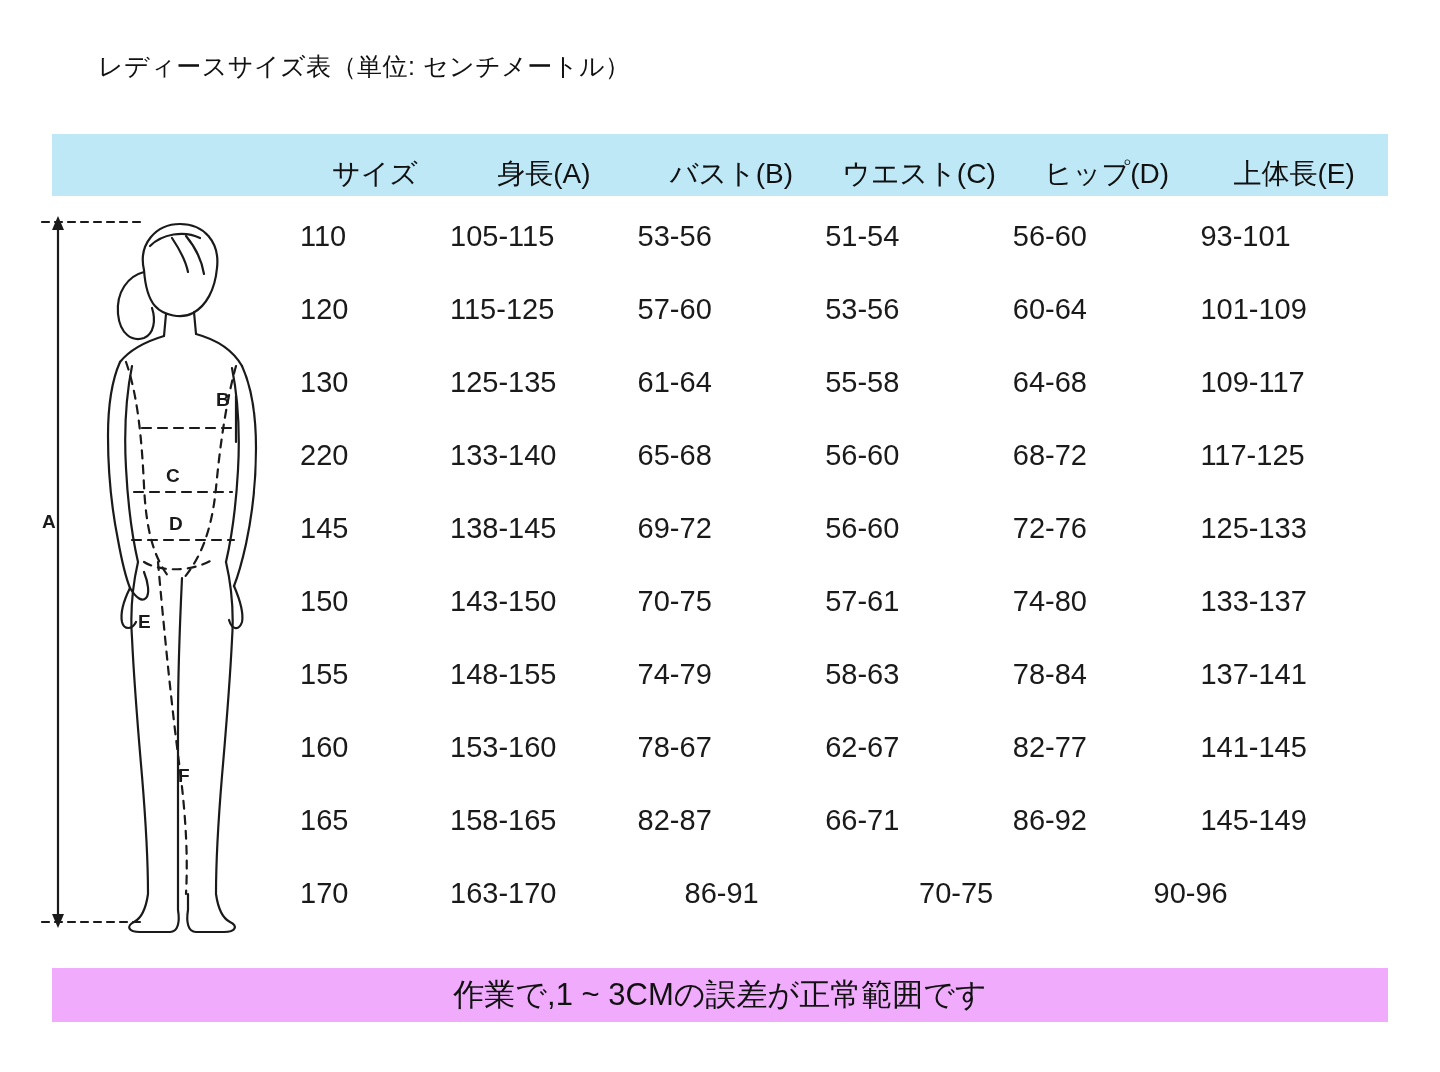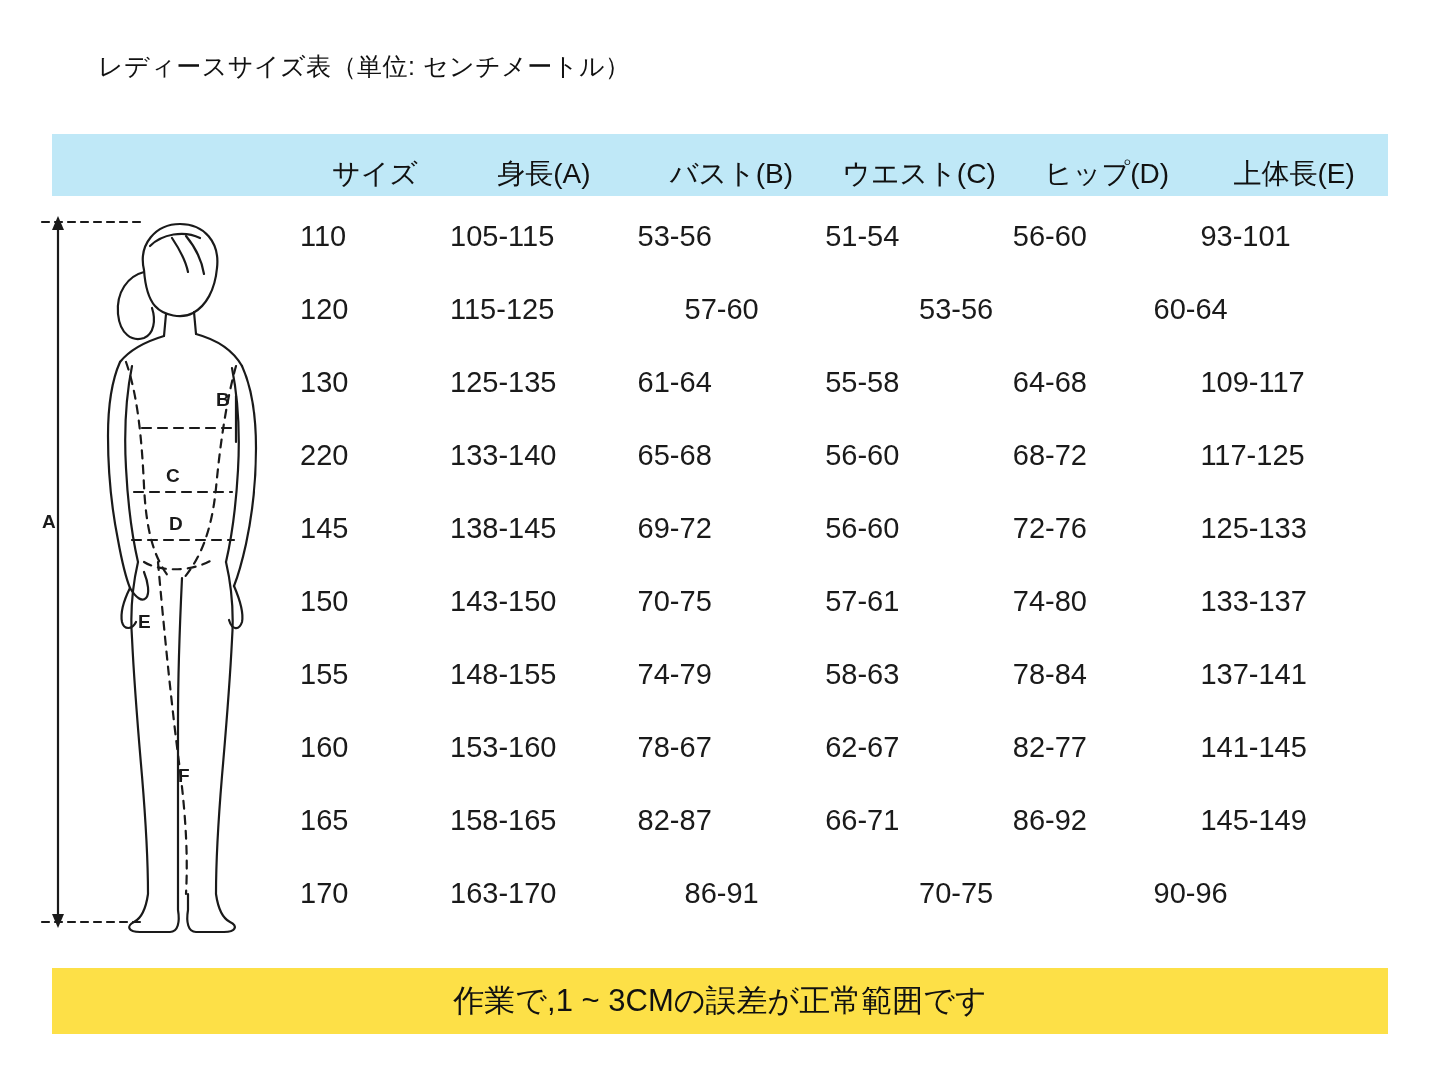--- a/index.html
+++ b/index.html
@@ -85,22 +85,22 @@
     white-space: nowrap;
   }
   .cell.size-col { flex: 0 0 150px; }
 
   
   .footer-band {
     position: absolute;
     left: 52px;
     top: 968px;
     width: 1336px;
-    height: 66px;
-    background: #fde047;
+    height: 54px;
+    background: #f0abfc;
     display: flex;
     align-items: center;
     justify-content: center;
   }
   .footer-text {
     font-size: 31px;
     color: #111;
     white-space: nowrap;
   }
 
@@ -143,20 +143,21 @@
       <div class="cell">93-101</div>
     </div>
 
     <div class="row">
       <div class="row-spacer"></div>
       <div class="cell size-col">120</div>
       <div class="cell">115-125</div>
       <div class="cell">57-60</div>
       <div class="cell">53-56</div>
       <div class="cell">60-64</div>
+      <div class="cell">101-109</div>
     </div>
 
     <div class="row">
       <div class="row-spacer"></div>
       <div class="cell size-col">130</div>
       <div class="cell">125-135</div>
       <div class="cell">61-64</div>
       <div class="cell">55-58</div>
       <div class="cell">64-68</div>
       <div class="cell">109-117</div>

